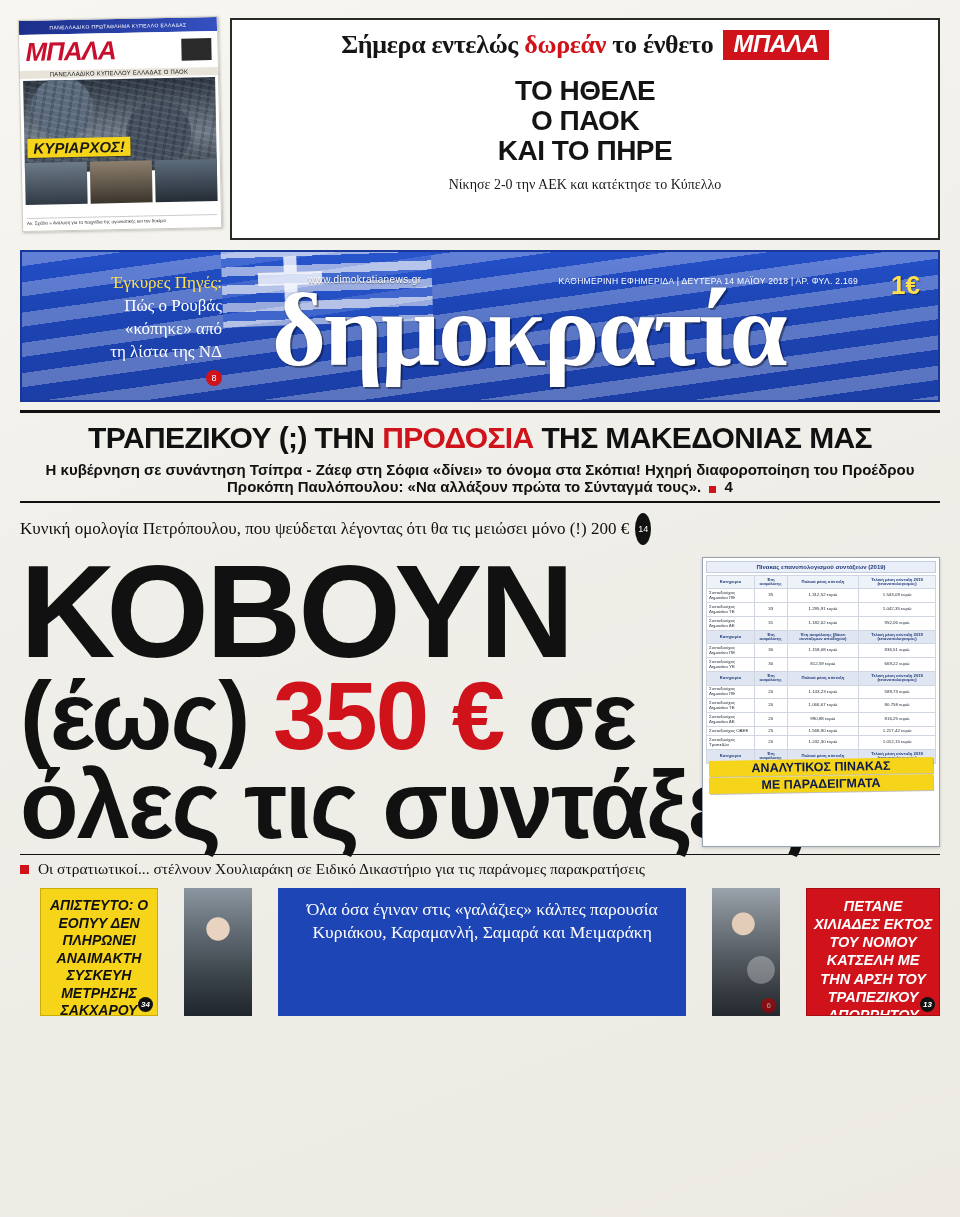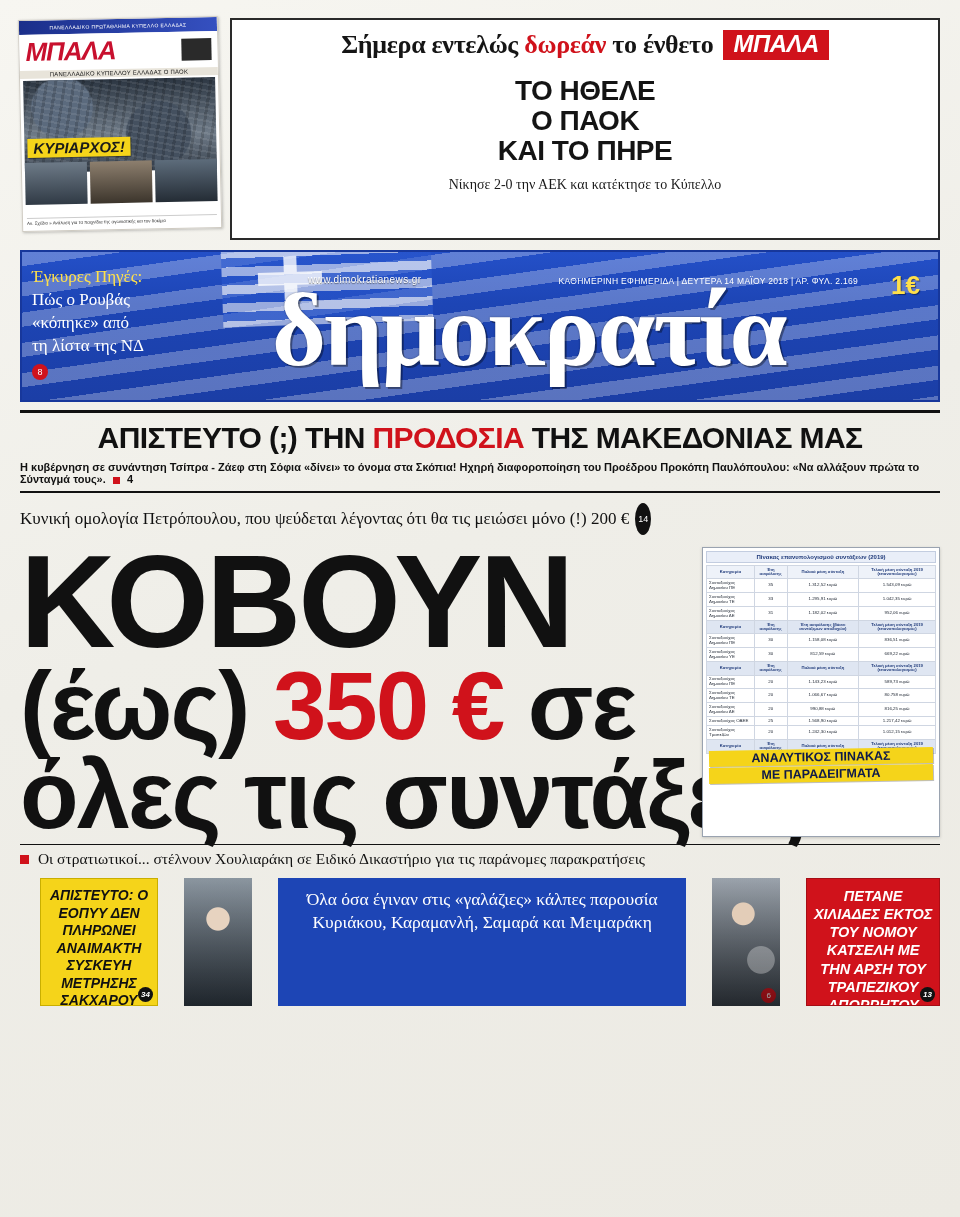--- a/index.html
+++ b/index.html
@@ -180,22 +180,22 @@
     opacity:.55; transform: rotate(-2deg);
   }
   .masthead .flagcross {
     position:absolute; left:236px; top:4px; width:64px; height:44px;
     background:
       linear-gradient(#fff,#fff) center/100% 13px no-repeat,
       linear-gradient(#fff,#fff) center/13px 100% no-repeat;
     opacity:.8; transform: rotate(-2deg);
   }
   .masthead .left-teaser {
-    position: absolute; left: 10px; top: 14px; width: 190px;
-    text-align: left; color: #ffe04a;
+    position: absolute; left: 10px; top: 20px; width: 190px;
+    text-align: right; color: #ffe04a;
     font-size: 17px; line-height: 1.35;
   }
   .masthead .left-teaser .w { color:#fff; }
   .masthead .page-circle {
     display:inline-flex; align-items:center; justify-content:center;
     width:16px; height:16px; border-radius:50%;
     background:#d0121b; color:#fff; font-size:9px;
     font-family:"Liberation Sans", sans-serif; margin-top:6px;
   }
   .masthead .site {
@@ -231,21 +231,21 @@
   }
   .banner h1 {
     font-family:"Liberation Sans", sans-serif;
     font-weight: bold; font-size: 30px; text-align:center;
     color:#111; letter-spacing:-.6px;
   }
   .banner h1 .red { color:#d0121b; }
   .banner .sub {
     margin-top: 6px;
     font-family:"Liberation Sans", sans-serif;
-    font-size: 11px; font-weight:bold; text-align:left; color:#111;
+    font-size: 15px; font-weight:bold; text-align:center; color:#111;
   }
   .banner .sub .sq {
     display:inline-block; width:7px; height:7px; background:#d0121b; margin:0 4px -1px 4px;
   }
 
   
   .kicker {
     margin-top: 10px; padding-bottom: 4px;
     font-size: 17px; color:#111; display:flex; align-items:center; gap:6px;
   }
@@ -425,21 +425,21 @@
     </div>
 
     <div class="site">www.dimokratianews.gr</div>
     <div class="issue">ΚΑΘΗΜΕΡΙΝΗ ΕΦΗΜΕΡΙΔΑ | ΔΕΥΤΕΡΑ 14 ΜΑΪΟΥ 2018 | ΑΡ. ΦΥΛ. 2.169</div>
     <div class="logo">δημοκρατία</div>
     <div class="price">1€</div>
   </div>
 
   <div class="banner">
     <h1>
-      <span>ΑΠΙΣΤΕΥΤΟ (;) ΤΗΝ</span>
+      <span>ΤΡΑΠΕΖΙΚΟΥ (;) ΤΗΝ</span>
       <span class="red">ΠΡΟΔΟΣΙΑ</span>
       <span>ΤΗΣ ΜΑΚΕΔΟΝΙΑΣ ΜΑΣ</span>
     </h1>
     <div class="sub">
       <span>Η κυβέρνηση σε συνάντηση Τσίπρα - Ζάεφ στη Σόφια «δίνει» το όνομα στα Σκόπια! Ηχηρή διαφοροποίηση του Προέδρου Προκόπη Παυλόπουλου: «Να αλλάξουν πρώτα το Σύνταγμά τους».</span>
       <span class="sq"></span>
       <span>4</span>
     </div>
   </div>
 

